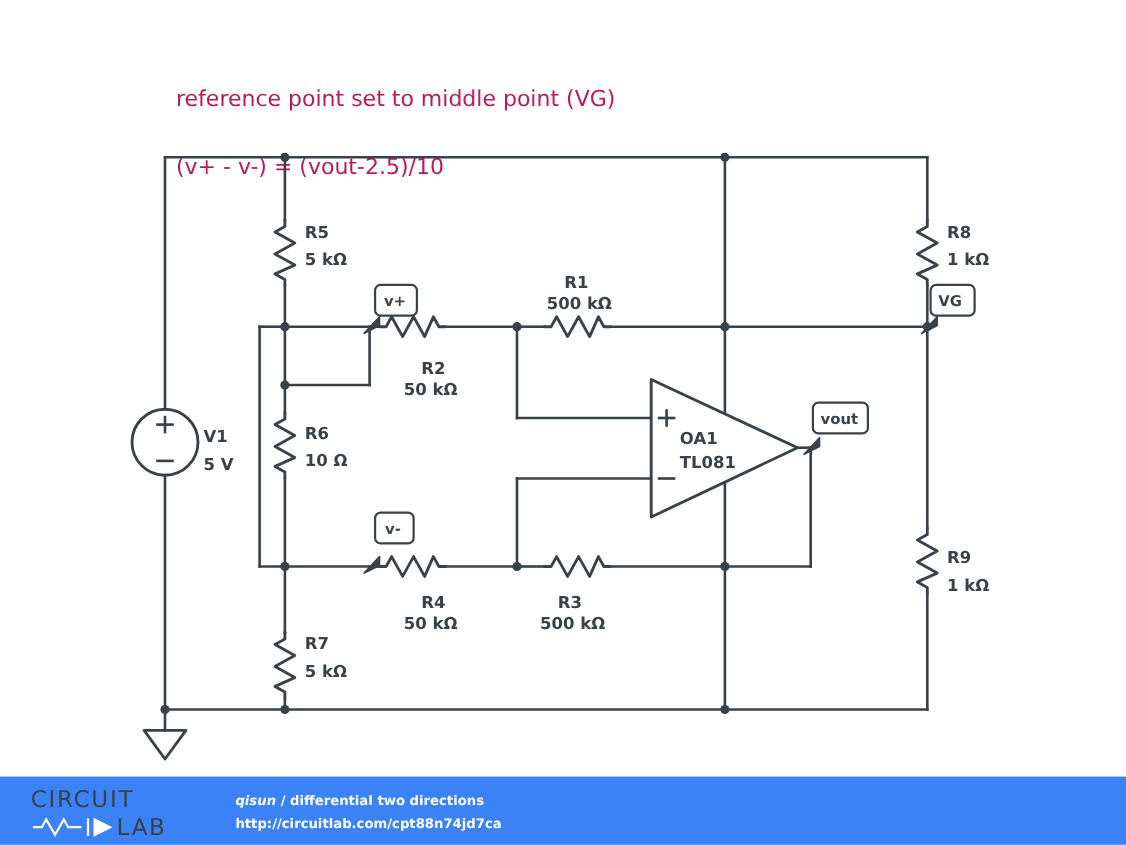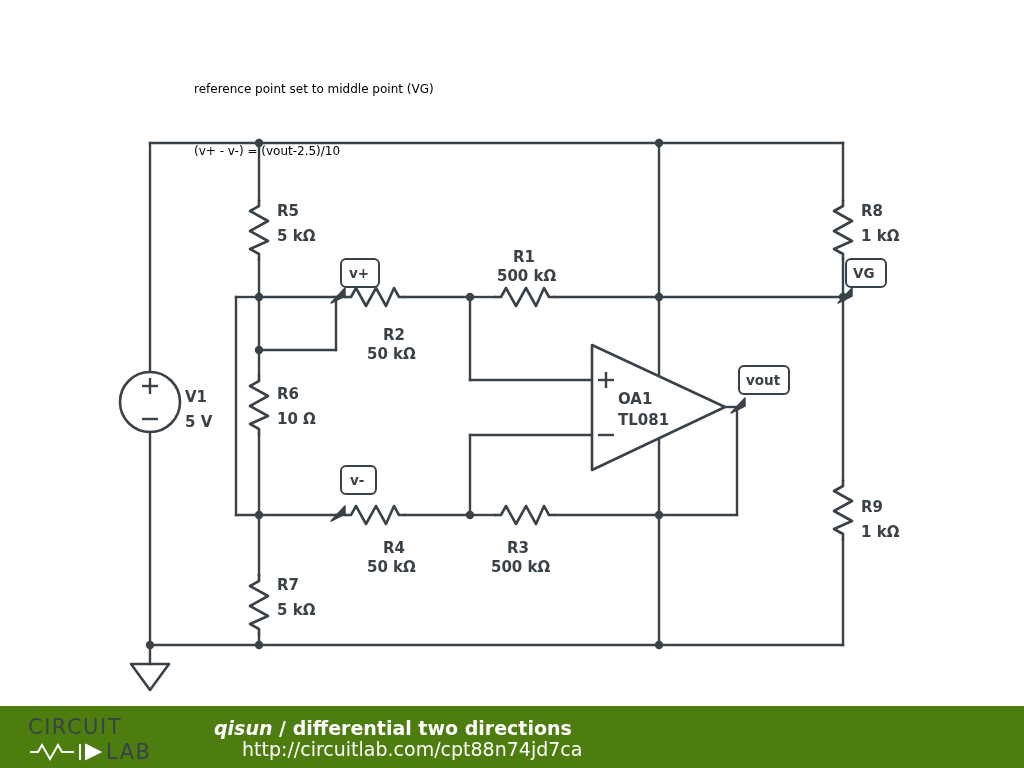--- a/index.html
+++ b/index.html
@@ -15,24 +15,24 @@
     position: relative;
   }
   #canvas {
     position: absolute;
     left: 0; top: 0;
     width: 1024px;
     height: 768px;
   }
   .notes {
     position: absolute;
-    left: 194px;
+    left: 160px;
     top: 38px;
-    font-size: 12px;
-    color: #000000;
+    font-size: 20px;
+    color: #be185d;
     line-height: 20.5px;
     white-space: pre;
   }
   .notes div { white-space: pre; }
   svg { display: block; }
   text {
     font-family: "DejaVu Sans", sans-serif;
     fill: #3a4249;
   }
   .lbl {
@@ -43,48 +43,47 @@
     font-size: 13.5px;
     font-weight: bold;
     fill: #3a4249;
   }
   .footer {
     position: absolute;
     left: 0;
     bottom: 0;
     width: 1024px;
     height: 62px;
-    background: #4d7c0f;
+    background: #3b82f6;
   }
   .footer-logo {
     position: absolute;
     left: 28px;
     top: 8px;
     width: 170px;
     height: 48px;
   }
   .footer-meta {
     position: absolute;
     left: 214px;
     top: 12px;
     color: #ffffff;
-    font-size: 19px;
+    font-size: 12px;
     line-height: 21px;
   }
   .footer-meta .user {
     font-style: italic;
     font-weight: bold;
   }
   .footer-meta .title {
     font-weight: bold;
   }
   .footer-meta .url {
-    font-weight: normal;
+    font-weight: bold;
     color: #ffffff;
-    margin-left: 28px;
   }
 </style>
 </head>
 <body>
 
 <div class="notes">
   <div>reference point set to middle point (VG)</div>
   <div>(v+ - v-) = (vout-2.5)/10</div>
 </div>
 

